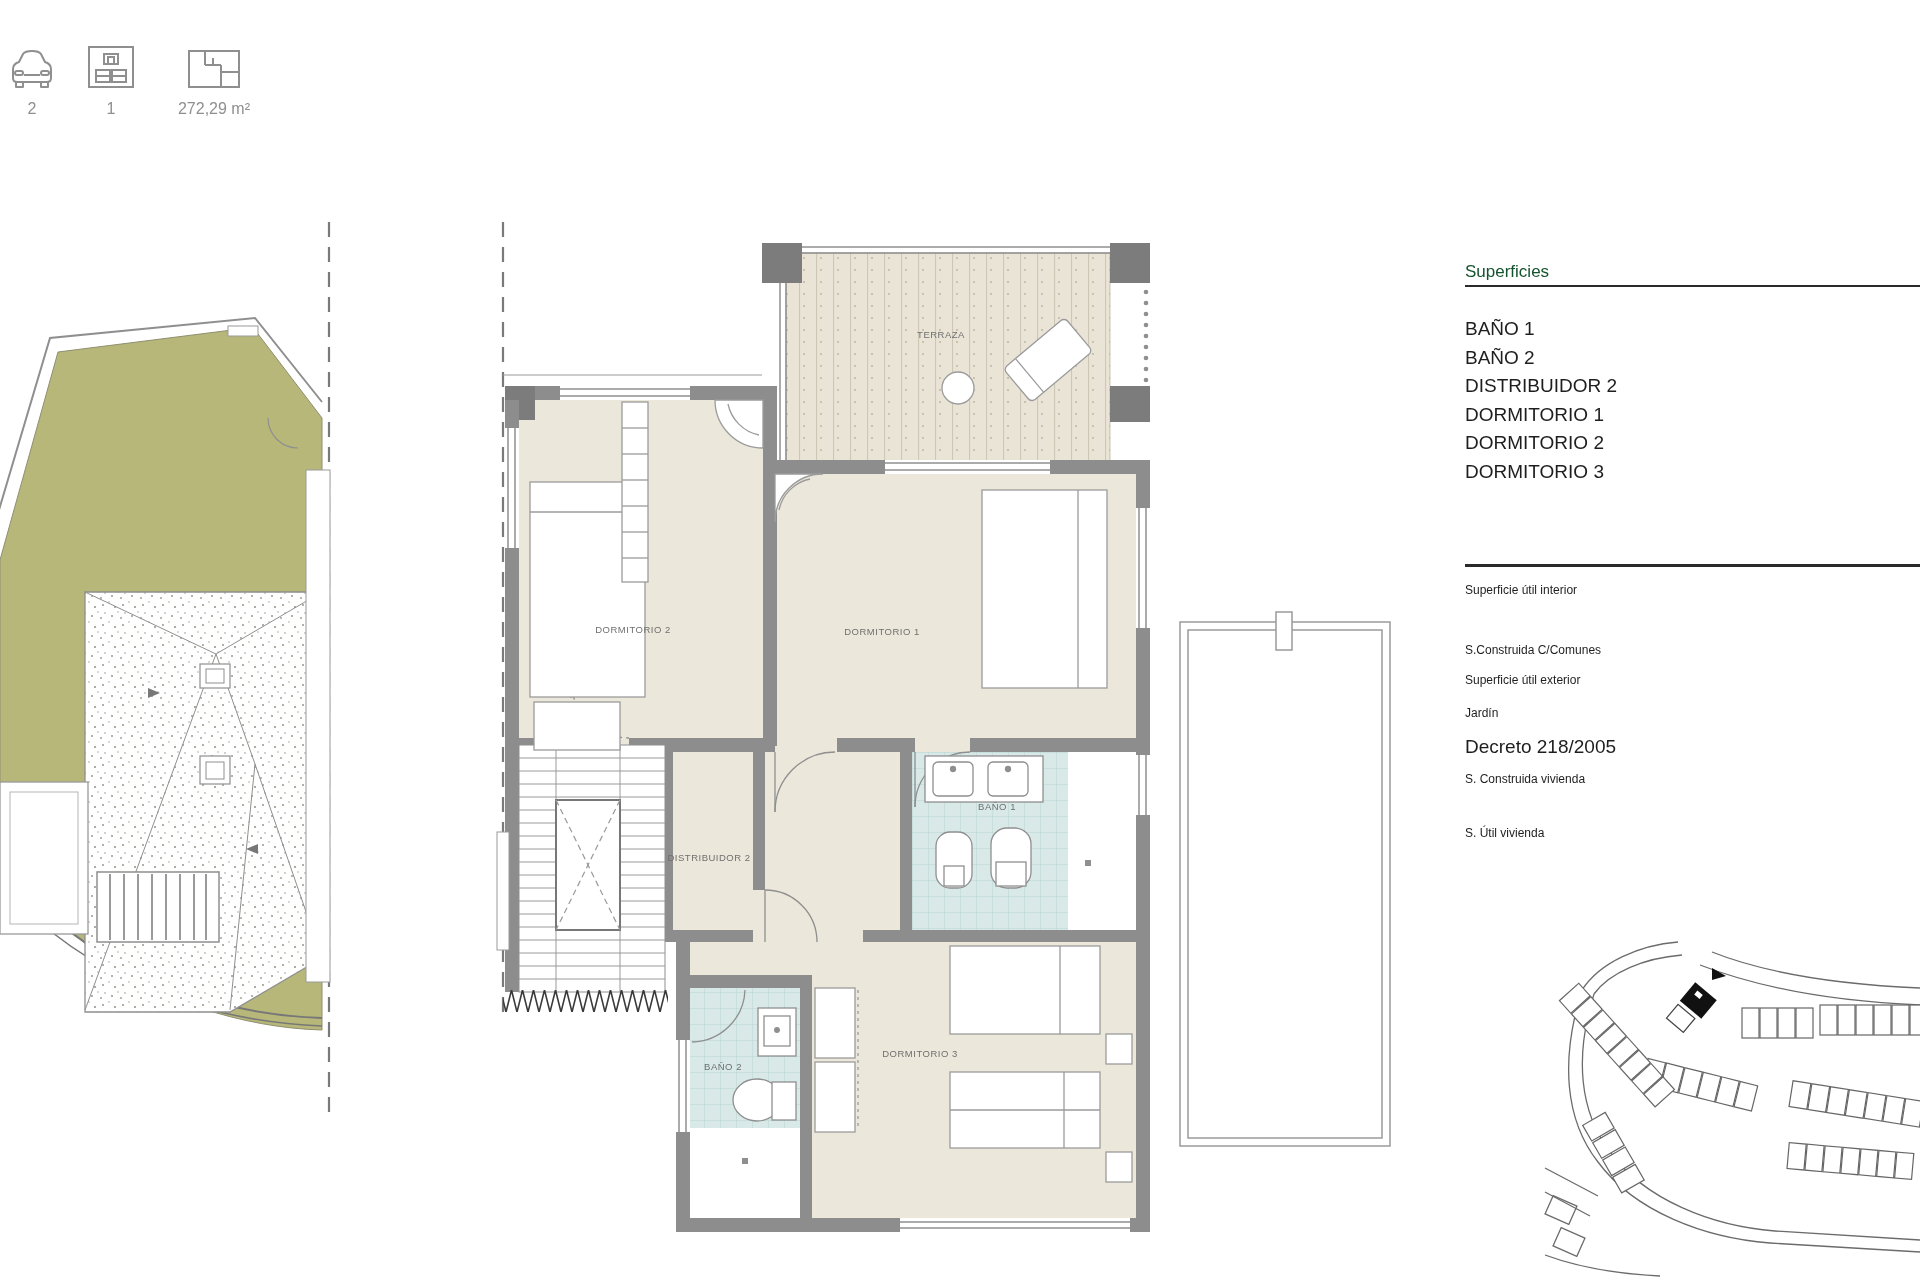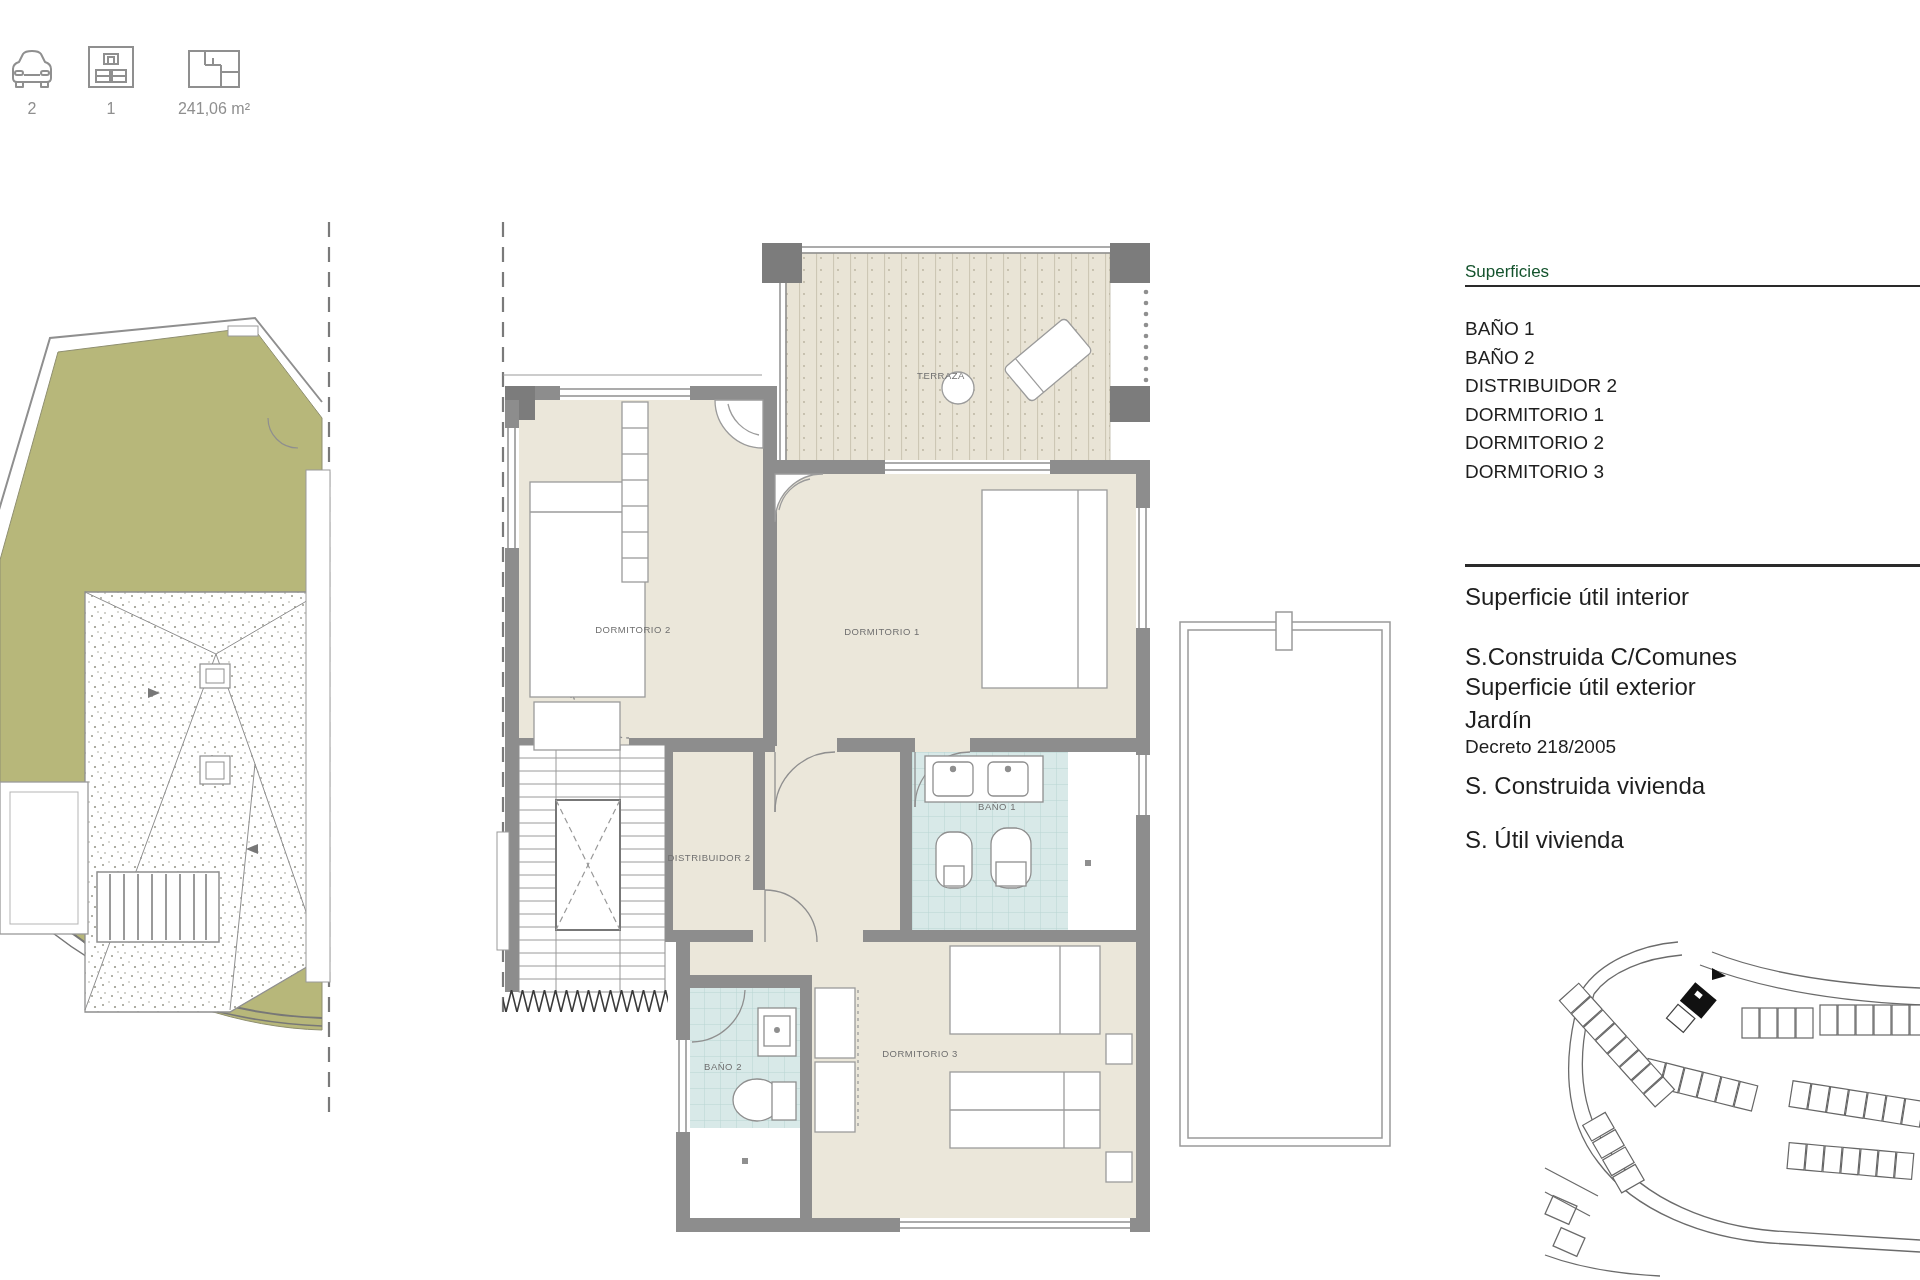--- a/index.html
+++ b/index.html
@@ -10,21 +10,21 @@
   
   .stat-num{position:absolute;font-size:16px;color:#8f8f8f;text-align:center;}
   
   .panel-title{position:absolute;left:1465px;top:120px;font-size:42px;font-weight:bold;
                white-space:nowrap;color:#111;}
   .panel-subtitle{position:absolute;left:1465px;top:174px;font-size:30px;font-weight:bold;color:#111;}
   .section-label{position:absolute;left:1465px;top:262px;font-size:17px;color:#14532d;}
   .rule-thin{position:absolute;left:1465px;top:285px;width:455px;height:2px;background:#2a2a2a;}
   .rule-thick{position:absolute;left:1465px;top:564px;width:455px;height:3px;background:#2a2a2a;}
   .room-list{position:absolute;left:1465px;top:315px;font-size:19px;line-height:28.5px;color:#1e1e1e;}
-  .sum{position:absolute;left:1465px;font-size:24px;color:#1e1e1e;white-space:nowrap;}
+  .sum{position:absolute;left:1465px;font-size:12px;color:#1e1e1e;white-space:nowrap;}
   .sum.b{font-weight:normal;}
   
   .plan-label{position:absolute;transform:translate(-50%,-50%);font-size:9.5px;color:#6f6f6f;
               letter-spacing:.5px;white-space:nowrap;}
 </style>
 </head>
 <body>
 
 <div id="canvas">
 
@@ -55,21 +55,21 @@
   <svg class="abs" style="left:188px;top:50px;" width="52" height="38" viewBox="0 0 52 38">
     <g fill="none" stroke="#8f8f8f" stroke-width="2">
       <rect x="1" y="1" width="50" height="36"></rect>
       <path d="M17,1 V15"></path>
       <path d="M17,15 H33"></path>
       <path d="M33,15 V37"></path>
       <path d="M33,22 H51"></path>
       <path d="M25,15 V8"></path>
     </g>
   </svg>
-  <div class="stat-num" style="left:158px;top:100px;width:112px;">241,06 m²</div>
+  <div class="stat-num" style="left:158px;top:100px;width:112px;">272,29 m²</div>
 
   <svg width="1920" height="1280" viewBox="0 0 1920 1280">
     <defs>
       <pattern id="stipple" width="20" height="20" patternUnits="userSpaceOnUse">
         <rect width="20" height="20" fill="#ffffff"></rect>
         <circle cx="3" cy="5" r="1" fill="#99998c"></circle>
           <circle cx="9" cy="2" r="0.7" fill="#99998c"></circle>
         <circle cx="15" cy="7" r="1.1" fill="#99998c"></circle>
           <circle cx="5" cy="13" r="0.8" fill="#99998c"></circle>
         <circle cx="12" cy="16" r="1" fill="#99998c"></circle>
@@ -405,21 +405,21 @@
 
       <g transform="rotate(40 1697 1002)">
         <rect x="1683" y="988" width="28" height="24" fill="#111"></rect>
         <rect x="1690" y="993" width="7" height="5" fill="#fff"></rect>
         <rect x="1684" y="1016" width="22" height="18" fill="#fff" stroke="#444" stroke-width="1.2"></rect>
       </g>
       <path d="M1712,968 l14,8 l-14,4 z" fill="#111"></path>
     </g>
   </svg>
 
-  <div class="plan-label" style="left:941px;top:334px;margin-top:41px;">TERRAZA</div>
+  <div class="plan-label" style="left:941px;top:334px;">TERRAZA</div>
   <div class="plan-label" style="left:633px;top:629px;">DORMITORIO 2</div>
   <div class="plan-label" style="left:882px;top:631px;">DORMITORIO 1</div>
   <div class="plan-label" style="left:997px;top:806px;">BAÑO 1</div>
   <div class="plan-label" style="left:709px;top:857px;">DISTRIBUIDOR 2</div>
   <div class="plan-label" style="left:723px;top:1066px;">BAÑO 2</div>
   <div class="plan-label" style="left:920px;top:1053px;">DORMITORIO 3</div>
 
 
   <div class="section-label">Superficies</div>
   <div class="rule-thin"></div>

